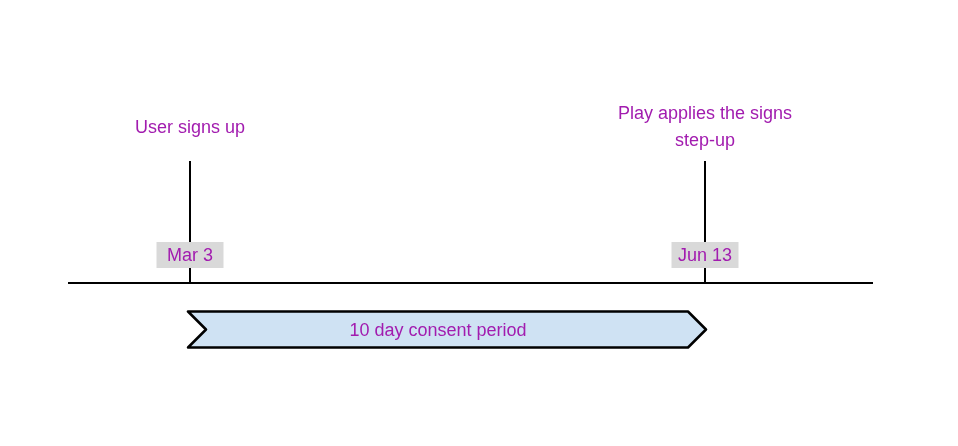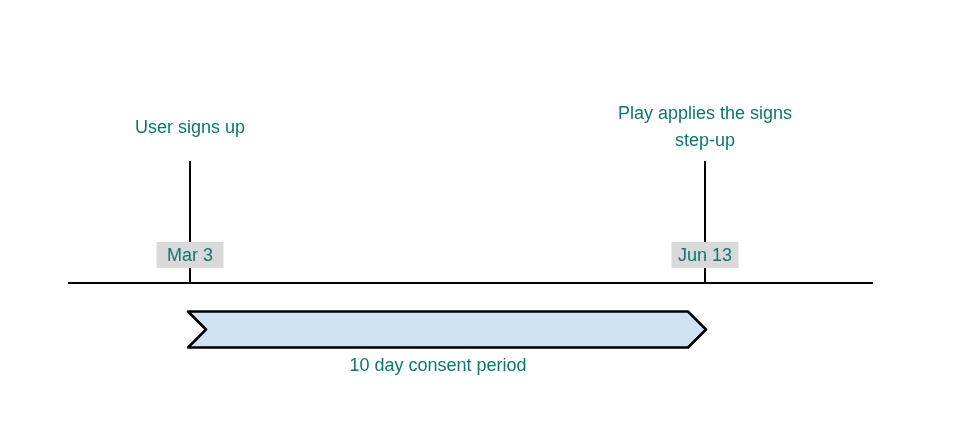--- a/index.html
+++ b/index.html
@@ -7,21 +7,21 @@
     padding: 0;
     background: #ffffff;
     font-family: "Liberation Sans", "DejaVu Sans", sans-serif;
   }
   .canvas {
     position: relative;
     width: 889px;
     height: 446px;
     background: #ffffff;
     overflow: hidden;
-    color: #0f766e;
+    color: #a21caf;
   }
   
   .timeline-axis {
     position: absolute;
     left: 68px;
     top: 282px;
     width: 805px;
     height: 2px;
     background: #000000;
   }
@@ -76,21 +76,20 @@
   .banner-label {
     position: absolute;
     left: 188px;
     top: 317px;
     width: 500px;
     height: 26px;
     line-height: 26px;
     text-align: center;
     font-size: 18px;
     z-index: 3;
-    margin-top: 35px;
   }
 </style>
 </head>
 <body>
 
 <div class="canvas">
 
   <div class="timeline-axis"></div>
 
   <div class="event" style="left:190px">

